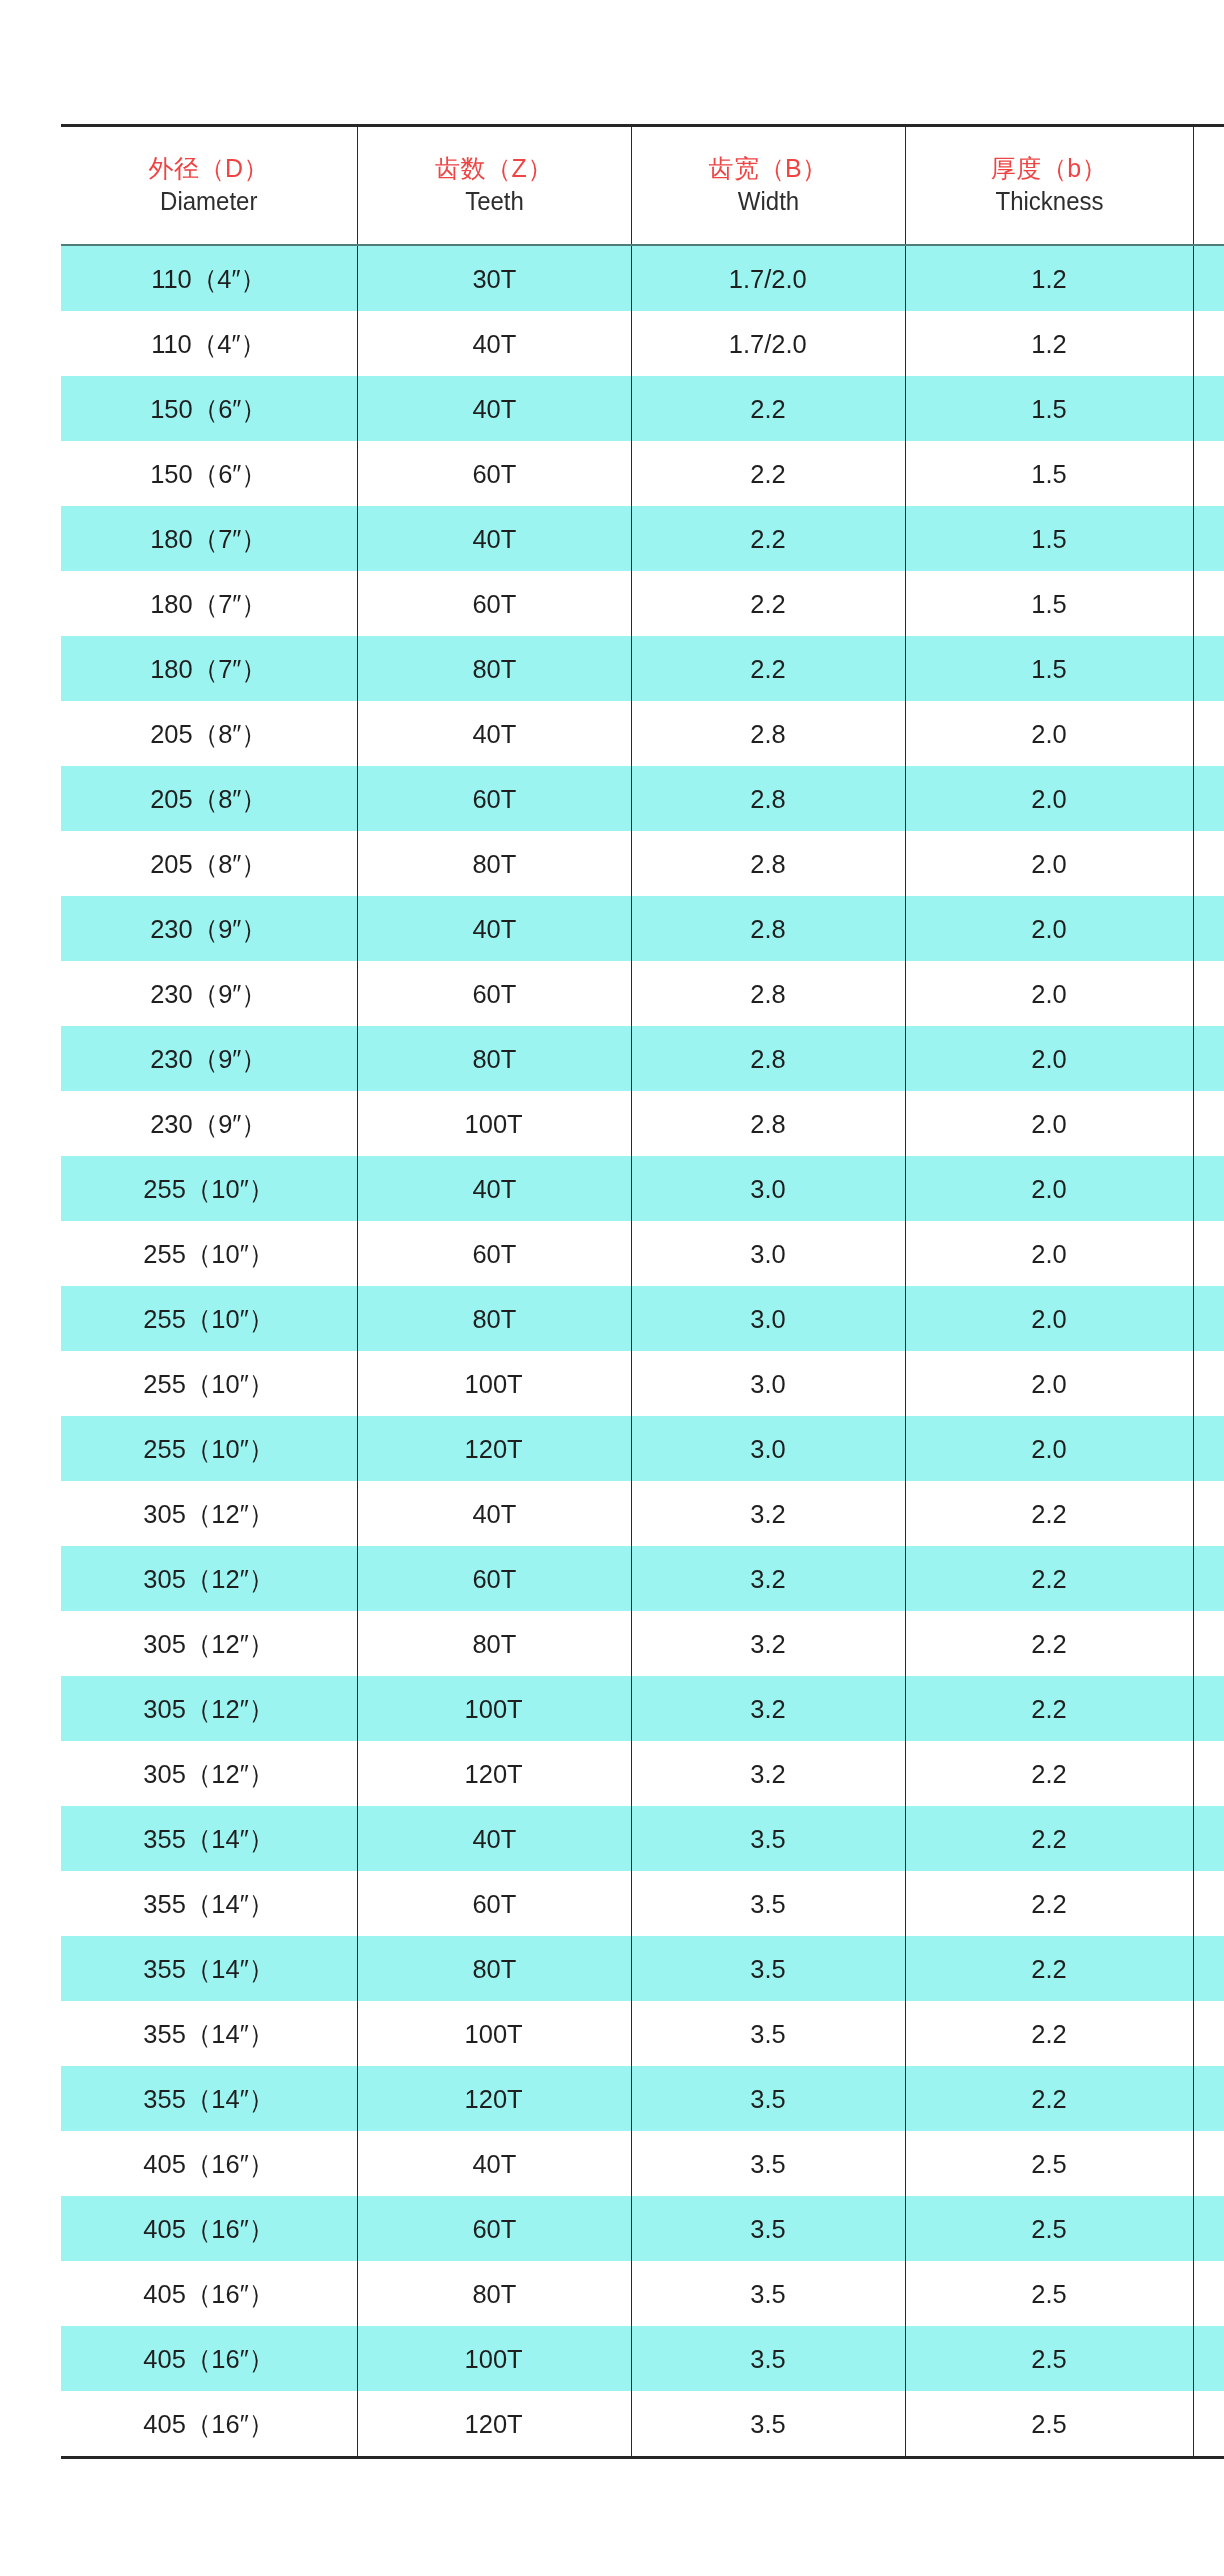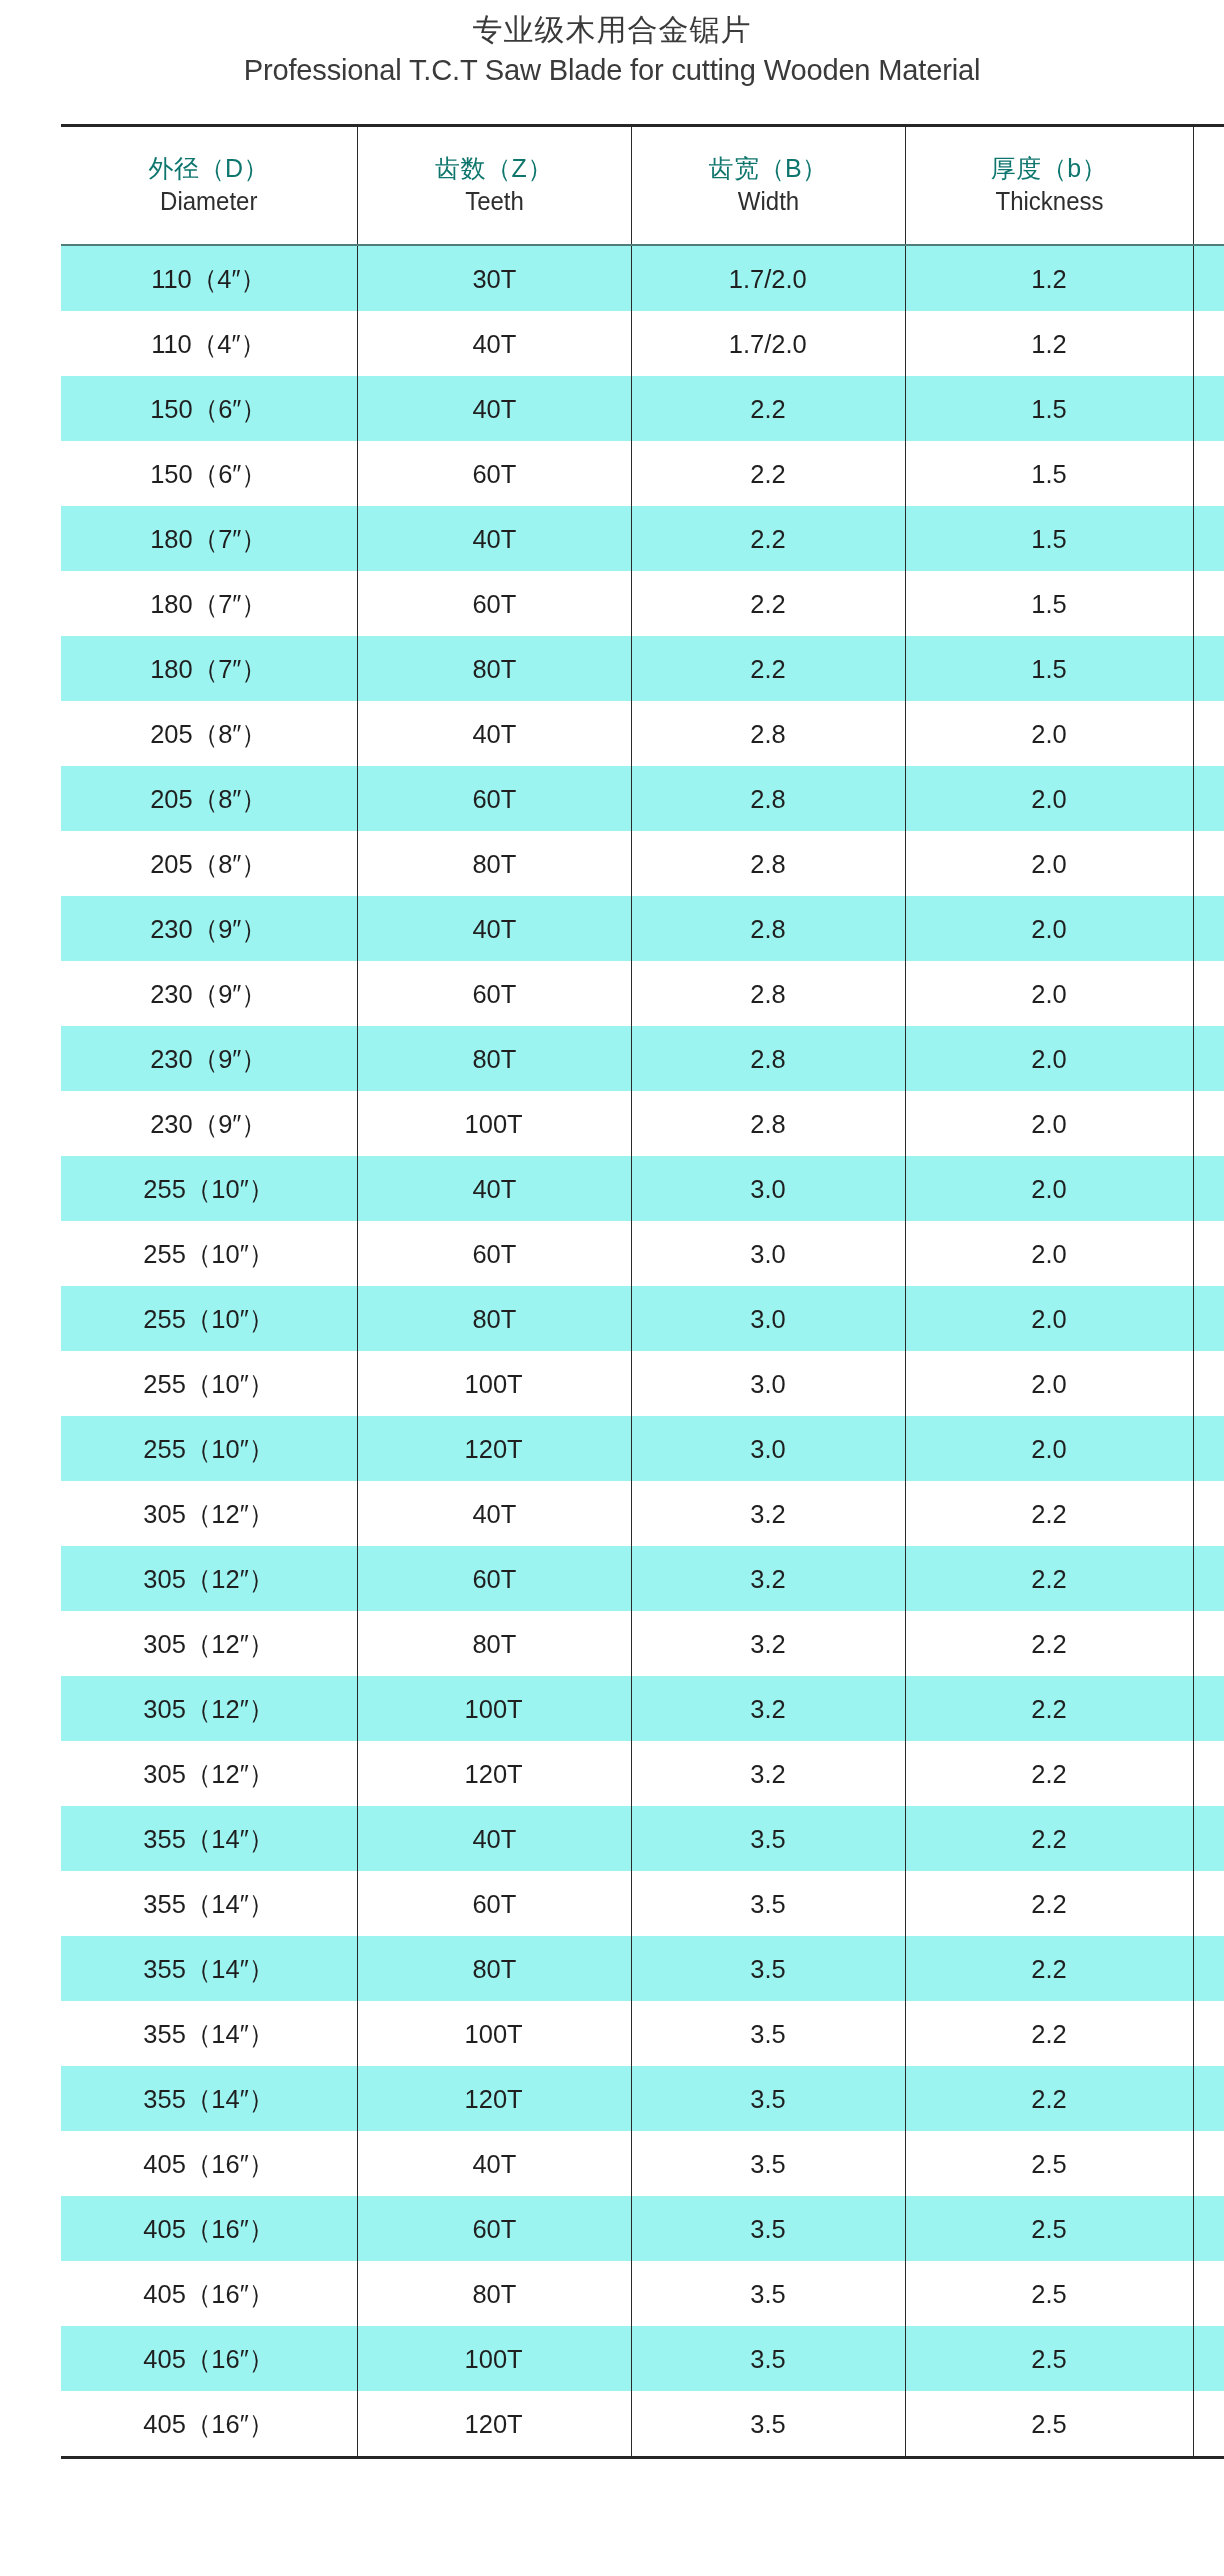--- a/index.html
+++ b/index.html
@@ -80,21 +80,21 @@
     font-weight: 400;
     text-align: center;
   }
   table.spec thead th:first-child {
     border-left: none;
   }
   .th-cn {
     display: block;
     font-size: 25px;
     line-height: 33px;
-    color: #0f766e;
+    color: #ef4444;
     letter-spacing: 0.5px;
     white-space: nowrap;
   }
   .th-en {
     display: block;
     font-size: 25px;
     line-height: 33px;
     color: #2e2e2e;
     white-space: nowrap;
     transform: scaleX(0.96);
@@ -128,24 +128,20 @@
   .cell-txt {
     display: inline-block;
     transform: scaleX(0.98);
   }
 </style>
 </head>
 <body>
 
 <div class="page">
 
-  <div class="titles">
-    <div class="title-cn">专业级木用合金锯片</div>
-    <div class="title-en">Professional T.C.T Saw Blade for cutting Wooden Material</div>
-  </div>
 
   <div class="table-wrap">
     <table class="spec">
       <colgroup>
         <col class="c0">
           <col class="c1">
           <col class="c2">
           <col class="c3">
           <col class="c4">
       </colgroup>

